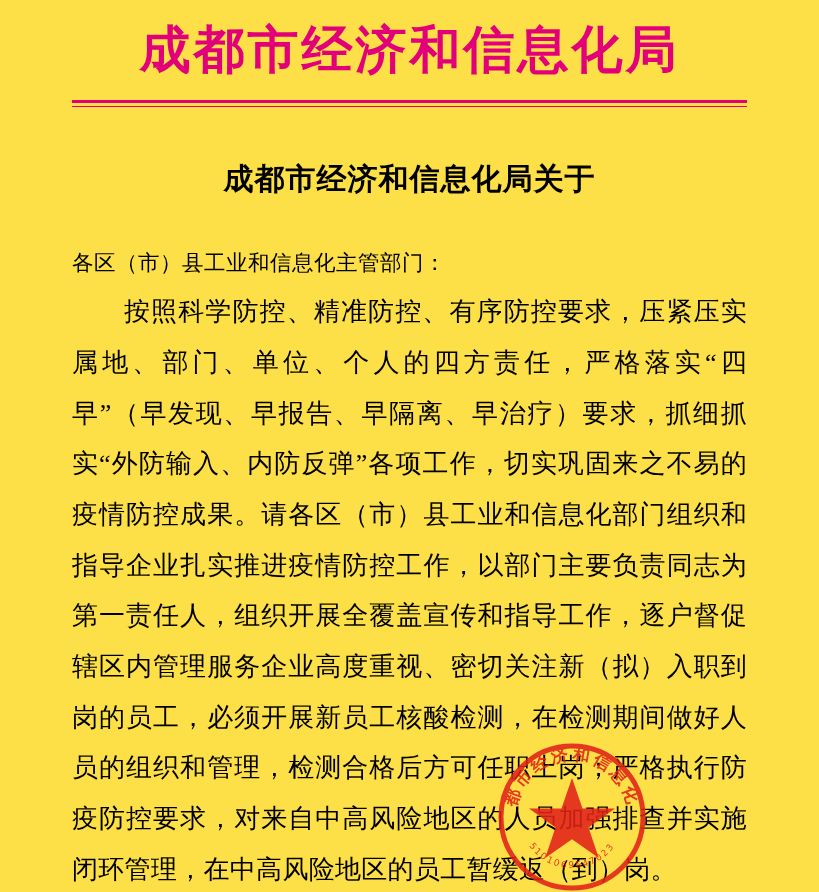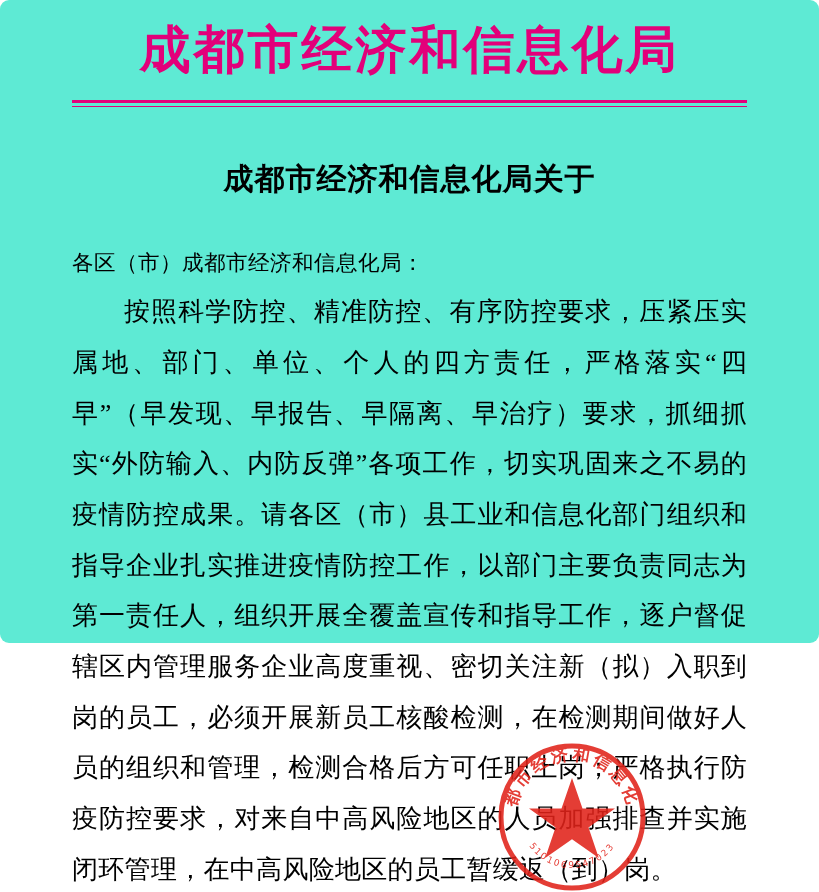--- a/index.html
+++ b/index.html
@@ -9,24 +9,23 @@
   body {
     width: 819px;
     height: 892px;
     background: #ffffff;
     font-family: "Liberation Serif", serif;
     overflow: hidden;
   }
   .page {
     position: relative;
     width: 819px;
-    height: 643px;
-    background: #5eead4;
+    height: 892px;
+    background: #fde047;
     box-sizing: border-box;
-    border-radius: 9px;
   }
 
   
   .letterhead {
     padding-top: 18px;
     text-align: center;
   }
   .letterhead-title {
     font-family: "DejaVu Serif", "Liberation Serif", serif;
     font-weight: bold;
@@ -128,21 +127,21 @@
       <div class="rule-thin"></div>
     </div>
   </div>
 
   <div class="doc">
 
     <div class="doc-title">
       <span class="line">成都市经济和信息化局关于</span>
     </div>
 
-    <div class="salutation">各区（市）成都市经济和信息化局：</div>
+    <div class="salutation">各区（市）县工业和信息化主管部门：</div>
 
     <div class="para">按照科学防控、精准防控、有序防控要求，压紧压实属地、部门、单位、个人的四方责任，严格落实“四早”（早发现、早报告、早隔离、早治疗）要求，抓细抓实“外防输入、内防反弹”各项工作，切实巩固来之不易的疫情防控成果。请各区（市）县工业和信息化部门组织和指导企业扎实推进疫情防控工作，以部门主要负责同志为第一责任人，组织开展全覆盖宣传和指导工作，逐户督促辖区内管理服务企业高度重视、密切关注新（拟）入职到岗的员工，必须开展新员工核酸检测，在检测期间做好人员的组织和管理，检测合格后方可任职上岗；严格执行防疫防控要求，对来自中高风险地区的人员加强排查并实施闭环管理，在中高风险地区的员工暂缓返（到）岗。</div>
 
     <div class="para tight">特此通知。</div>
 
     <div class="signature">
       <div class="sig-line">成都市经济和信息化局</div>
       <div class="sig-line">2021 年 8 月 9 日</div>
     </div>
 

